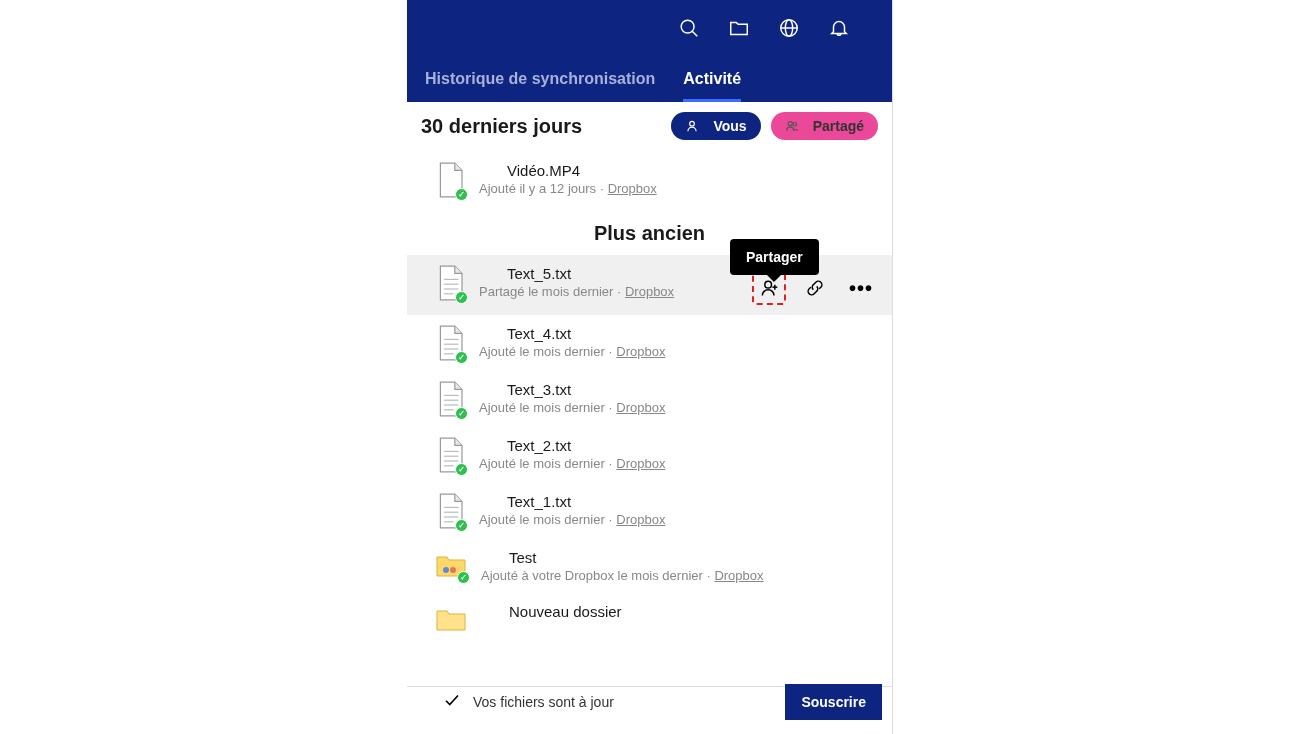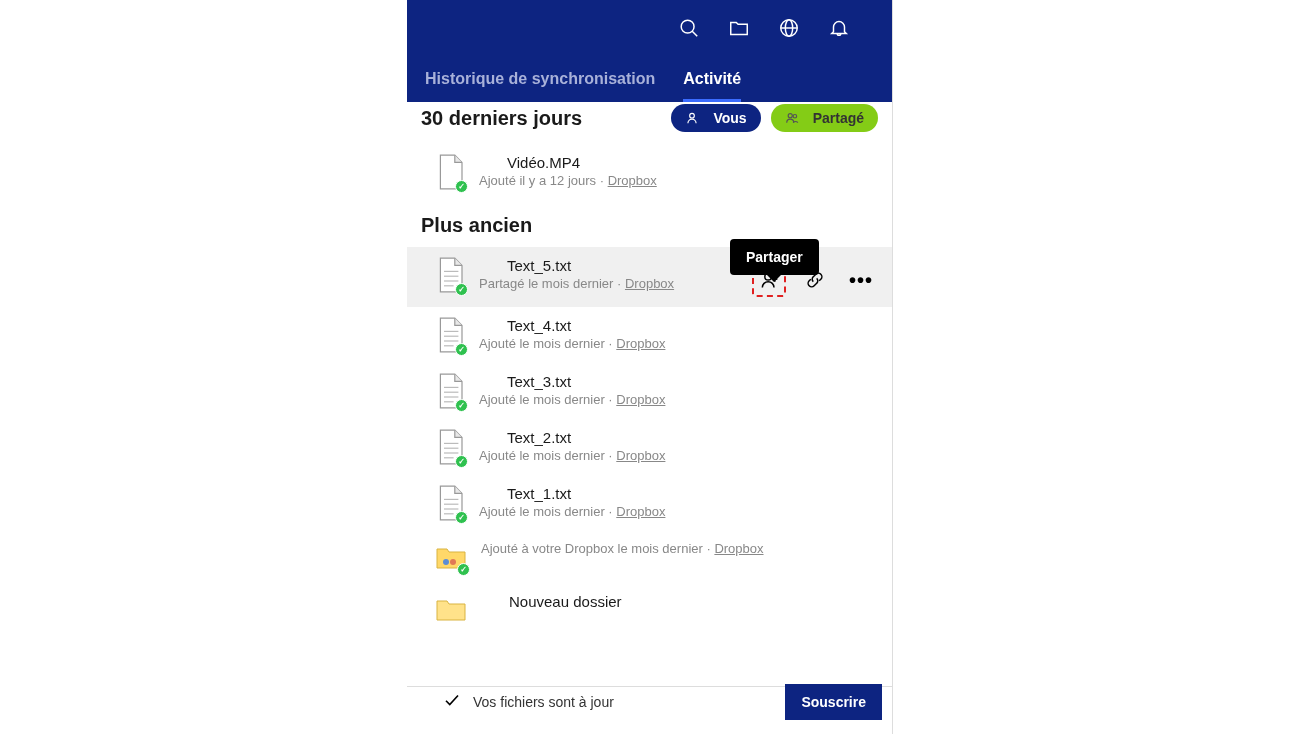--- a/index.html
+++ b/index.html
@@ -59,41 +59,41 @@
       flex: 1;
       overflow-y: auto;
       position: relative;
     }
     .content::-webkit-scrollbar { width: 15px; }
     .content::-webkit-scrollbar-track { background: #f0f0f0; }
     .content::-webkit-scrollbar-thumb { background: #888; }
     .section-header {
       display: flex;
       align-items: center;
-      padding: 2px 14px 12px 14px;
+      padding: 10px 14px 12px 14px;
       gap: 10px;
     }
     .section-title {
       font-size: 20px;
       font-weight: 700;
       color: #1a1a1a;
       flex: 1;
     }
     .pill {
       display: inline-flex;
       align-items: center;
       gap: 14px;
       padding: 6px 14px;
       border-radius: 20px;
       font-size: 14px;
       font-weight: 600;
       cursor: pointer;
     }
     .pill.active { background: #0d2481; color: #fff; }
-    .pill.inactive { background: #84cc16; color: #333; }
+    .pill.inactive { background: #ec4899; color: #333; }
     .pill svg { width: 14px; height: 14px; }
     .item {
       display: flex;
       align-items: flex-start;
       padding: 10px 14px 10px 28px;
       gap: 14px;
       position: relative;
     }
     .item.highlighted { background: #f0f0f0; }
     .file-icon {
@@ -157,20 +157,21 @@
     .action-btn svg { width: 20px; height: 20px; stroke: #000; fill: none; stroke-width: 1.8; }
     .action-highlight {
       border: 2px dashed #e02020;
       border-radius: 3px;
     }
     .section-sub {
       font-size: 20px;
       font-weight: 700;
       padding: 14px 14px 10px 14px;
       color: #1a1a1a;
+      text-align: center;
     }
     .tooltip {
       position: absolute;
       background: #000;
       color: #fff;
       font-size: 14px;
       font-weight: 600;
       padding: 10px 16px;
       border-radius: 4px;
       top: 239px;
@@ -389,20 +390,21 @@
     <div class="item">
       <div class="folder-icon">
         <svg viewBox="0 0 32 32">
             <path d="M2 8 L2 27 L30 27 L30 11 L14 11 L12 8 Z" fill="#ffd869" stroke="#d9b340"></path>
             <circle cx="11" cy="21" r="3" fill="#5b8dd6"></circle>
             <circle cx="18" cy="21" r="3" fill="#e07856"></circle>
           </svg>
         <div class="badge"></div>
       </div>
       <div class="item-text">
+        <div class="item-name">Test</div>
         <div class="item-meta"><span>Ajouté à votre Dropbox le mois dernier · </span><a href="#">Dropbox</a></div>
       </div>
     </div>
 
     <div class="item">
       <div class="folder-icon">
         <svg viewBox="0 0 32 32">
             <path d="M2 8 L2 27 L30 27 L30 11 L14 11 L12 8 Z" fill="#ffe28a" stroke="#d9b340"></path>
           </svg>
       </div>

